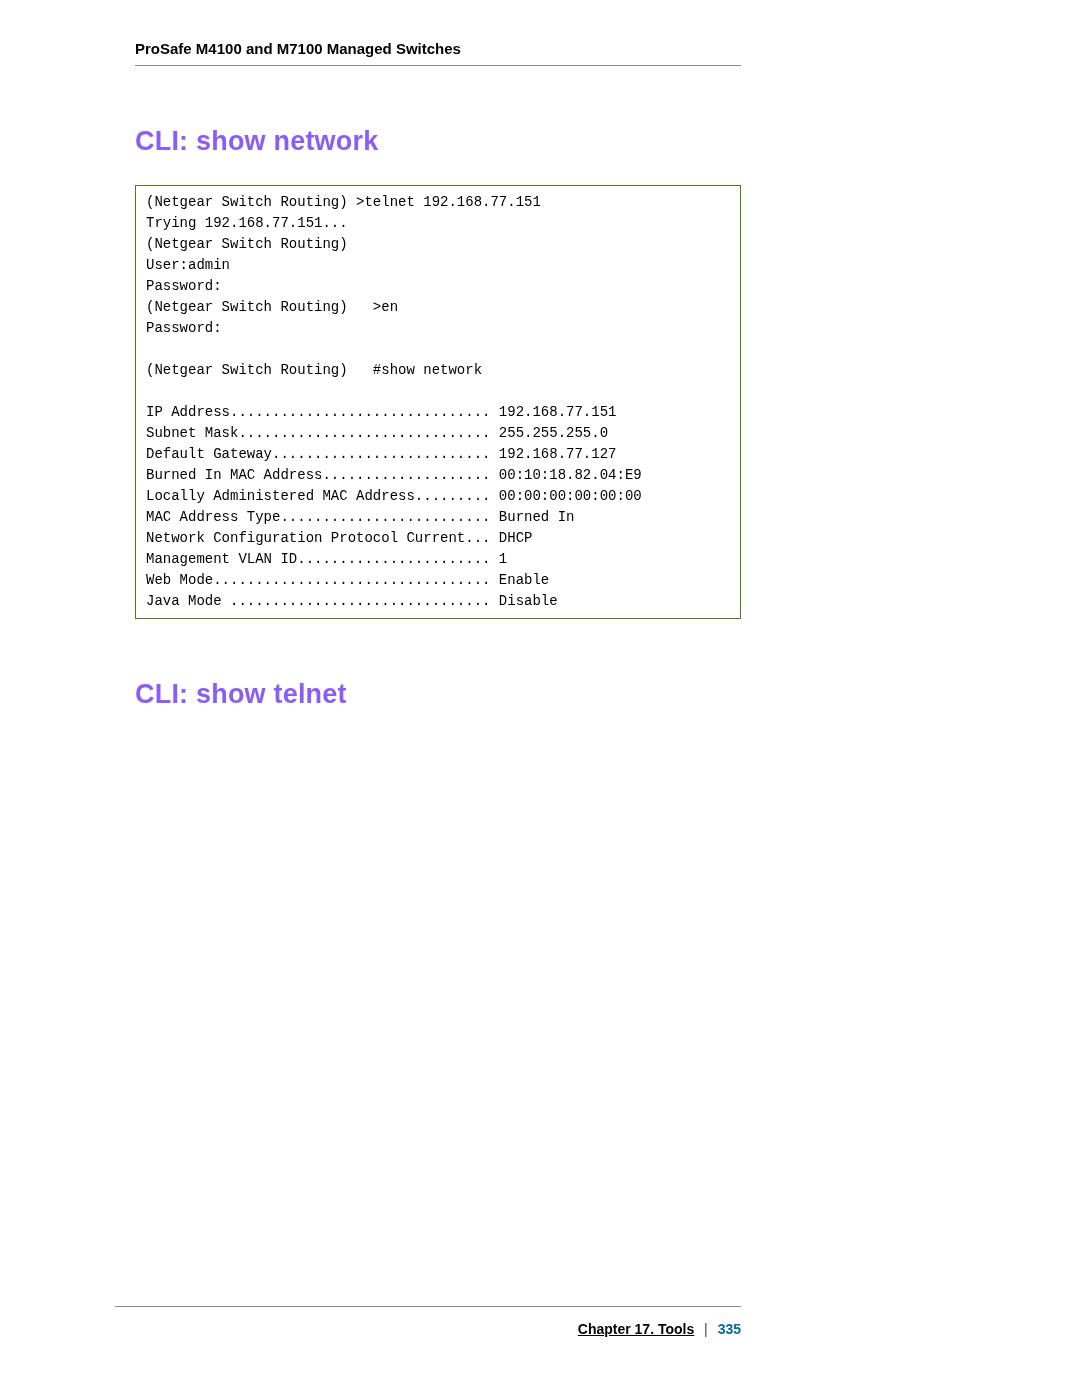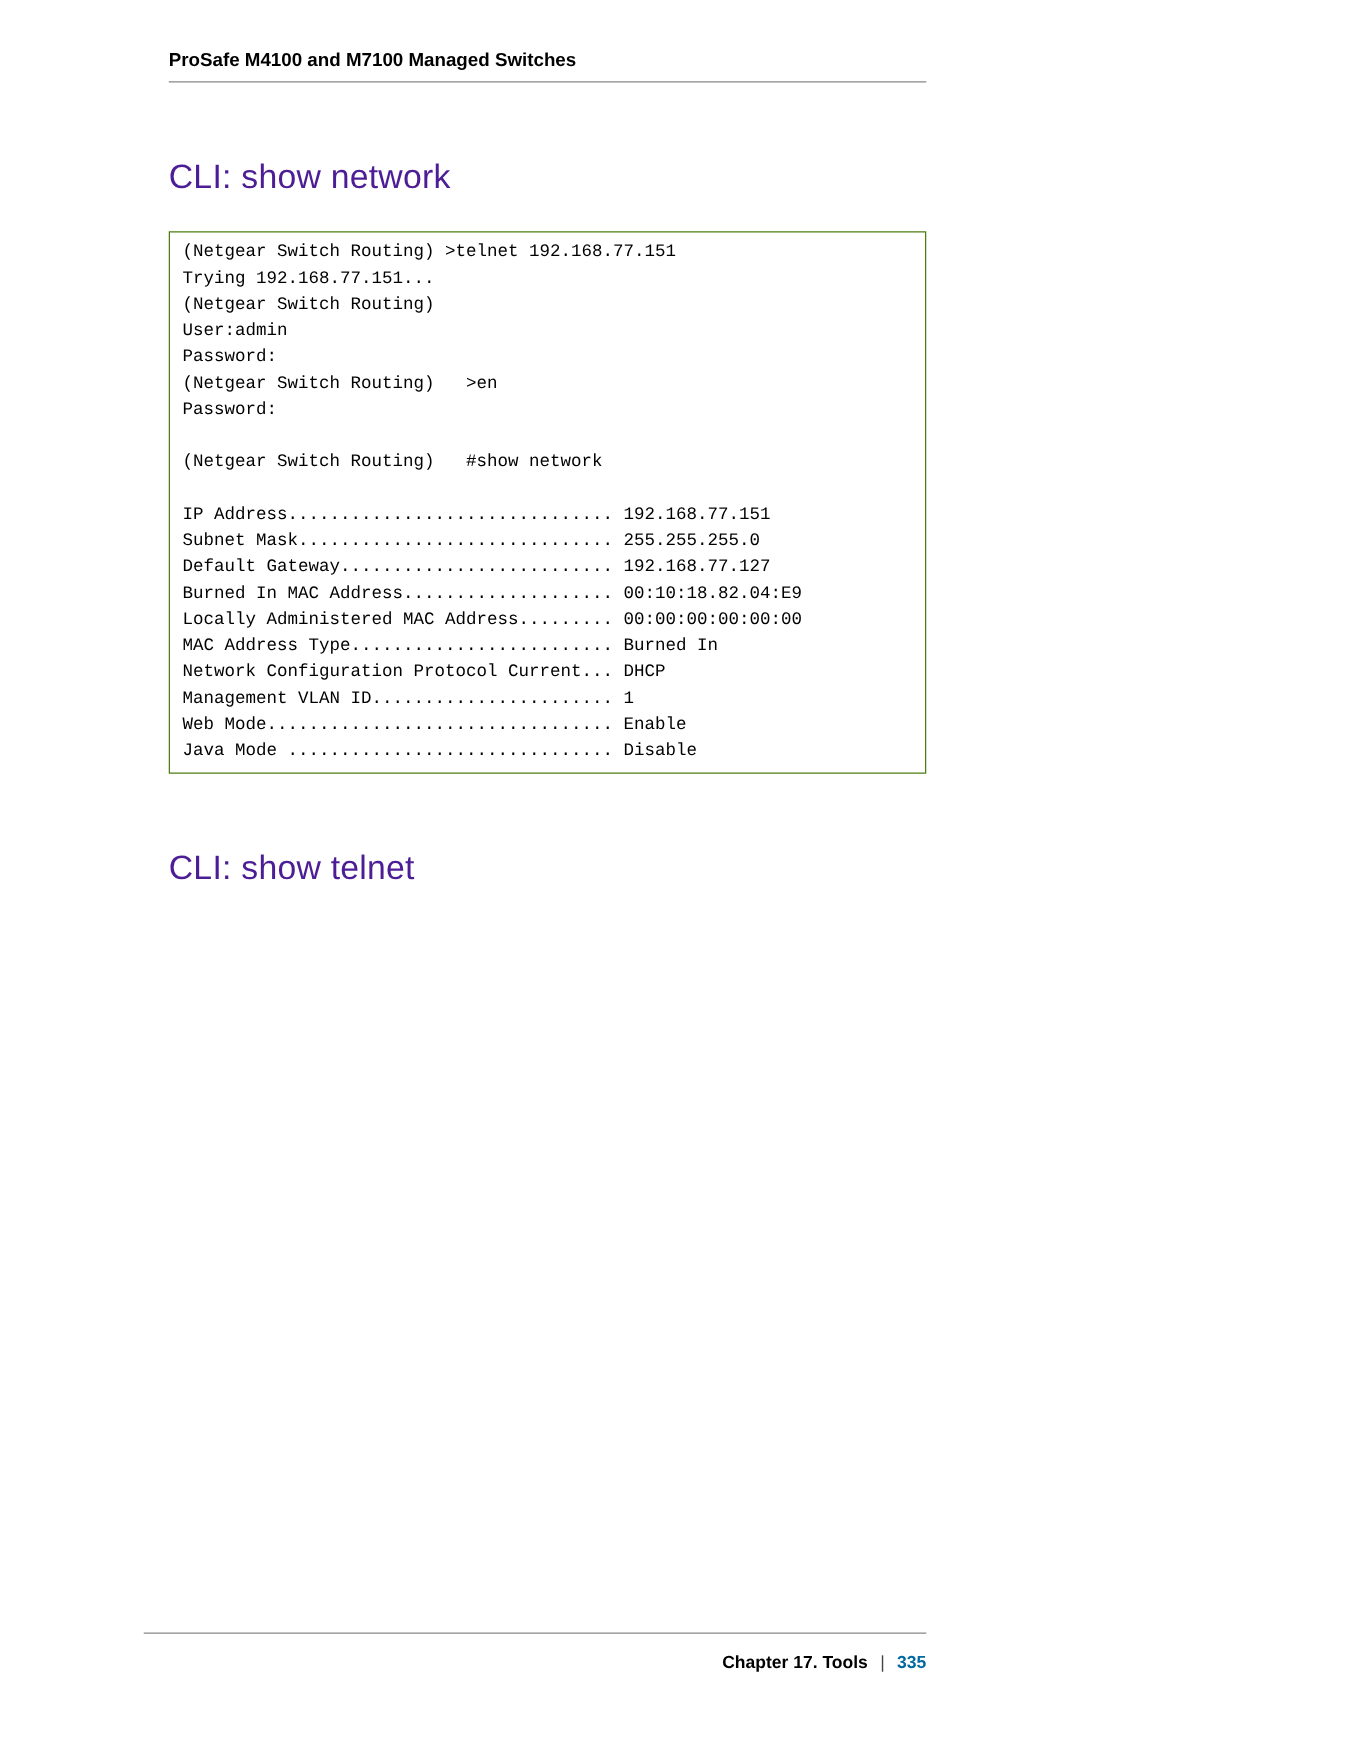--- a/index.html
+++ b/index.html
@@ -22,22 +22,22 @@
     color: #000;
     margin-bottom: 8px;
   }
   .header-rule {
     border: none;
     border-top: 1px solid #888;
     margin: 0;
   }
   .section-heading {
     font-size: 27px;
-    font-weight: 400;
-    color: #4c1d95;
+    font-weight: 700;
+    color: #8b5cf6;
     margin-top: 60px;
     margin-bottom: 28px;
     letter-spacing: 0.2px;
   }
   .code-box {
     border: 1px solid #4d7c0f;
     padding: 6px 10px 6px 10px;
     box-sizing: border-box;
   }
   .code-box pre {
@@ -59,20 +59,21 @@
     border-top: 1px solid #888;
     margin: 0 0 14px 0;
   }
   .footer-text {
     text-align: right;
     font-size: 14px;
     color: #000;
   }
   .footer-text .chapter {
     font-weight: bold;
+    text-decoration: underline;
   }
   .footer-text .sep {
     color: #444;
     margin: 0 6px;
   }
   .footer-text .page-num {
     font-weight: bold;
     color: #0369a1;
   }
 </style>

